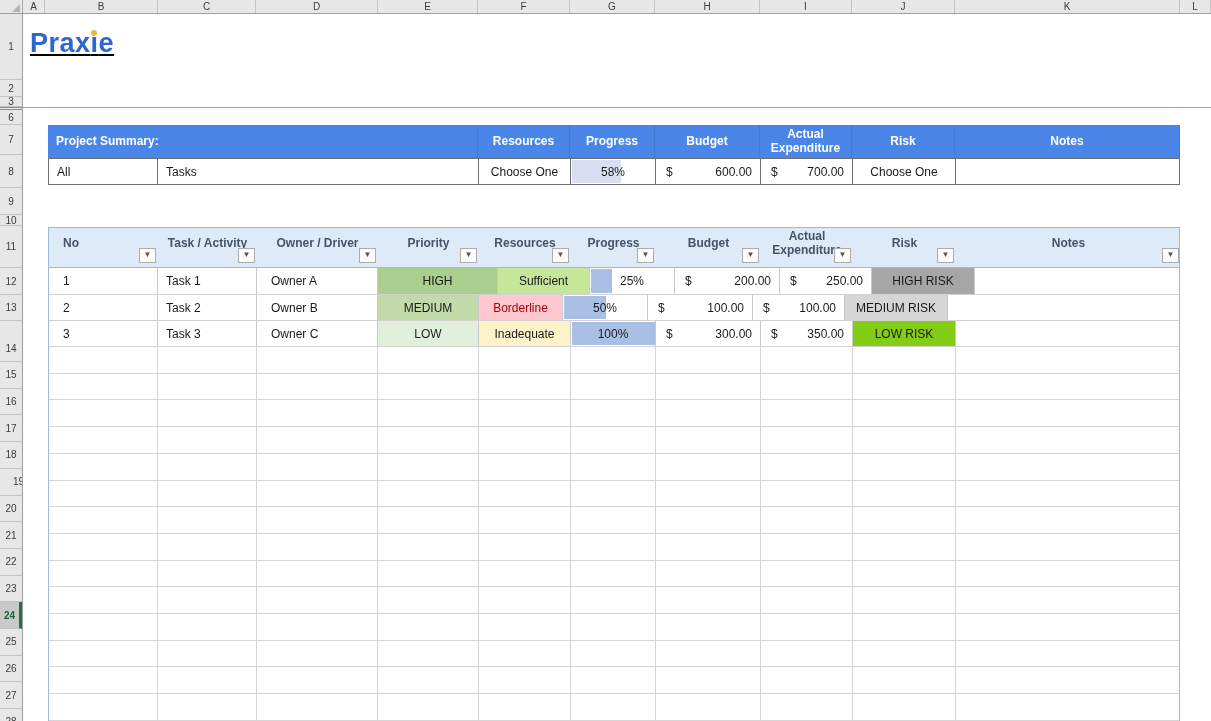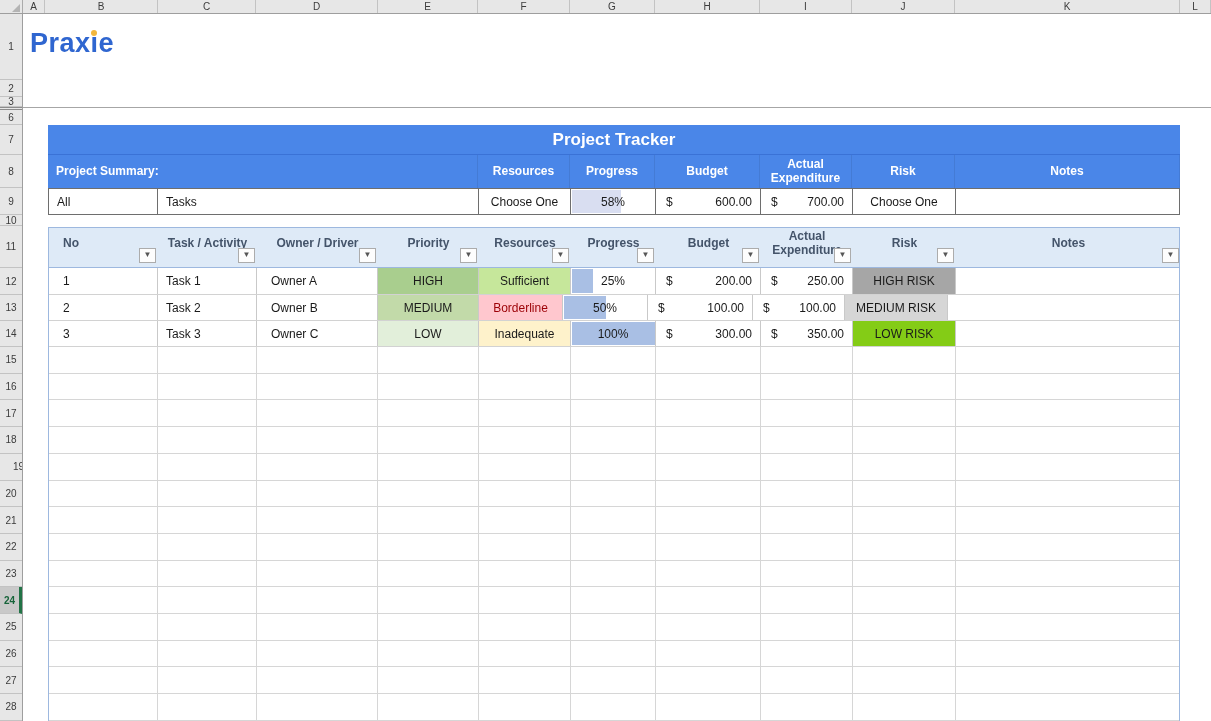--- a/index.html
+++ b/index.html
@@ -12,21 +12,21 @@
   .corner-cell .tri { position:absolute; right:2px; bottom:1px; width:0; height:0; border-left:8px solid transparent; border-bottom:8px solid #B4B4B4; }
   .col-cell { flex:none; display:flex; align-items:center; justify-content:center; font-size:10px; color:#3B3B3B; border-right:1px solid #C3C3C3; overflow:hidden; }
   .row-gutter { position:absolute; top:14px; left:0; width:23px; height:707px; background:#E7E7E7; border-right:1px solid #9E9E9E; display:flex; flex-direction:column; }
   .row-cell { flex:none; display:flex; align-items:center; justify-content:center; font-size:10px; color:#3B3B3B; border-bottom:1px solid #C3C3C3; overflow:hidden; }
   .row-cell.selected { background:#C9C9C9; color:#17643A; font-weight:bold; border-right:3px solid #217346; }
   .hidden-divider { flex:none; height:3px; border-top:1px solid #8C8C8C; border-bottom:1px solid #8C8C8C; background:#E7E7E7; }
 
   
   .sheet { position:absolute; top:14px; left:23px; width:1188px; height:707px; background:#fff; }
 
-  .logo-row { position:absolute; top:14px; left:7px; display:flex; align-items:baseline; }
+  .logo-row { position:absolute; top:14px; left:7px; display:flex; align-items:baseline;text-decoration:underline; }
   .praxie-logo { font-size:27px; font-weight:bold; color:#2F66D0; letter-spacing:0.5px; position:relative; }
   .logo-i { position:relative; }
   .logo-i::before { content:""; position:absolute; left:0px; top:2px; width:6px; height:6px; border-radius:50%; background:#F2B63C; }
   .page-title { margin-left:42px; font-size:25px; font-weight:bold; color:#4A86E8; }
 
   .link-band { position:absolute; top:66px; left:0; width:1188px; height:17px; background:#D9D9D9; display:flex; align-items:center; }
   .promo-link { margin-left:31px; font-size:11px; color:#3E68C5; text-decoration:underline; cursor:pointer; }
 
   .hline { position:absolute; top:93px; left:0; width:1188px; height:1px; background:#A6A6A6; }
 
@@ -91,21 +91,21 @@
       <div class="row-cell" style="height: 10px;">3</div>
       <div class="hidden-divider"></div>
       <div class="row-cell" style="height: 15px;">6</div>
       <div class="row-cell" style="height: 30px;">7</div>
       <div class="row-cell" style="height: 33px;">8</div>
       <div class="row-cell" style="height: 27px;">9</div>
       <div class="row-cell" style="height: 11px;">10</div>
       <div class="row-cell" style="height: 42px;">11</div>
       <div class="row-cell" style="height: 27px;">12</div>
       <div class="row-cell" style="height: 26px;">13</div>
-      <div class="row-cell" style="height: 26px;">14</div>
+      <div class="row-cell" style="height: 26px; margin-top: 15px;">14</div>
       <div class="row-cell" style="height: 26.7143px;">15</div>
       <div class="row-cell" style="height: 26.7143px;">16</div>
       <div class="row-cell" style="height: 26.7143px;">17</div>
       <div class="row-cell" style="height: 26.7143px;">18</div>
       <div class="row-cell" style="height: 26.7143px; padding-left: 15px;">19</div>
       <div class="row-cell" style="height: 26.7143px;">20</div>
       <div class="row-cell" style="height: 26.7143px;">21</div>
       <div class="row-cell" style="height: 26.7143px;">22</div>
       <div class="row-cell" style="height: 26.7143px;">23</div>
       <div class="row-cell selected" style="height: 26.7143px;">24</div>
@@ -118,23 +118,20 @@
   <div class="sheet">
 
     <div class="logo-row">
       <div class="praxie-logo"><span>Prax</span><span class="logo-i">i</span><span>e</span></div>
     </div>
 
 
     <div class="hline"></div>
 
     <div class="summary">
-      <div class="banner">
-          <span>Project Tracker</span>
-        </div>
       <div class="sum-head" id="sum-head">
         <div class="hc label" style="width:430px">
             <span>Project Summary:</span>
           </div>
       <div class="hc" style="width: 92px;">
             <div>Resources</div>
           </div>
           <div class="hc" style="width: 85px;">
             <div>Progress</div>
           </div>
@@ -233,21 +230,21 @@
             <div class="filter-btn">
               <div>▼</div>
             </div>
           </div>
         </div>
       <div id="tt-body">
           <div class="tt-row" style="height: 27px;">
             <div class="dc left" style="width: 109px; padding-left: 14px;">1</div>
             <div class="dc left" style="width: 99px;">Task 1</div>
             <div class="dc left" style="width: 121px; padding-left: 14px;">Owner A</div>
-            <div class="dc center" style="width: 101px; background: rgb(169, 206, 142);">HIGH</div>
+            <div class="dc center" style="width: 120px; background: rgb(169, 206, 142);">HIGH</div>
             <div class="dc center" style="width: 92px; background: rgb(198, 231, 155); color: rgb(26, 26, 26);">Sufficient</div>
             <div class="dc progress-wrap" style="width: 85px;">
               <div class="progress-bar" style="width: 25%; background: rgb(169, 191, 228);"></div>
               <div class="progress-txt">25%</div>
             </div>
             <div class="dc money" style="width: 105px;">
               <div>$</div>
               <div>200.00</div>
             </div>
             <div class="dc money" style="width: 92px;">

